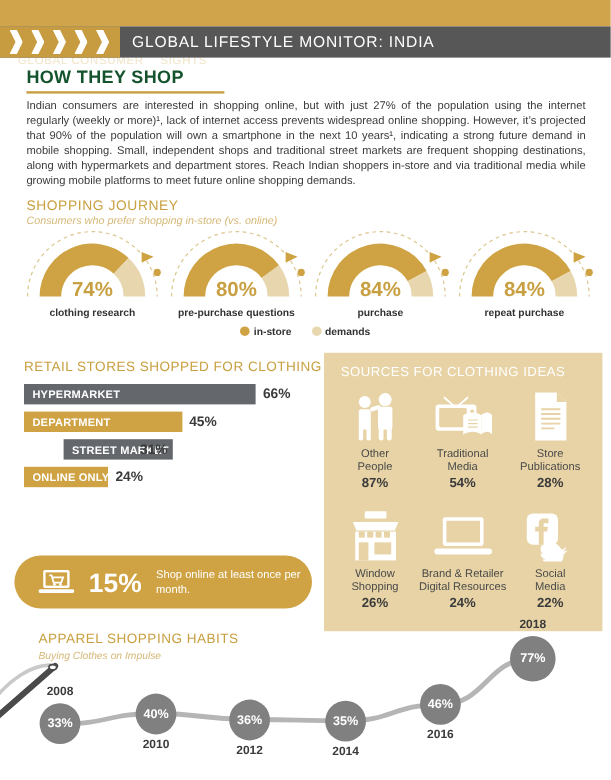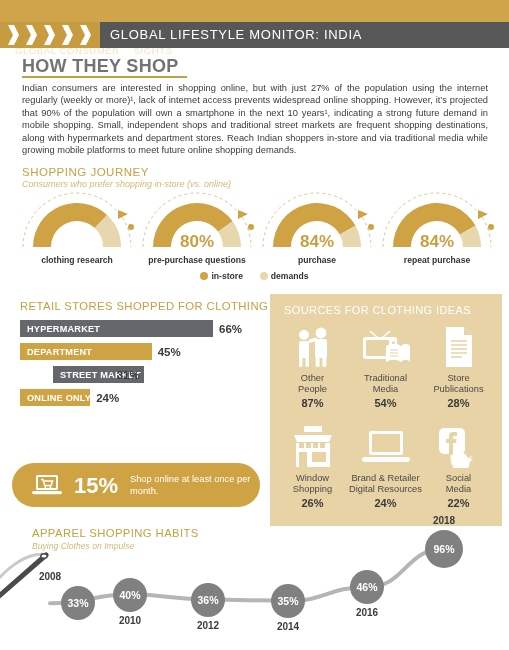--- a/index.html
+++ b/index.html
@@ -33,21 +33,21 @@
     clip-path: polygon(0 0, 55% 0, 100% 50%, 55% 100%, 0 100%, 45% 50%);
   }
   .titlebar-text {
     position:absolute; left:110px; top:5px;
     font-size:13px; color:#ffffff; letter-spacing:0.7px;
   }
 
   
   .h1 {
     position:absolute; left:22px; top:56px;
-    font-size:18px; font-weight:bold; color:#737373; letter-spacing:0.3px;
+    font-size:15px; font-weight:bold; color:#14532d; letter-spacing:0.3px;
   }
   .h1rule {
     position:absolute; left:22px; top:76px; width:165px; height:1.5px;
     background:#c8a041;
   }
   .bodytext {
     position:absolute; left:22px; top:82px; width:466px;
     font-size:9.3px; line-height:12.4px; color:#3b3b3b; text-align:justify;
   }
 
@@ -170,20 +170,21 @@
 
   <div class="gauges" id="gauges">
       <div class="gauge" style="left: 18px;">
         <svg width="118" height="78" viewBox="0 0 118 78">
           <path d="M5 55 A54 54 0 0 1 113 55" fill="none" stroke="#ddc68e" stroke-width="1" stroke-dasharray="3 3"></path>
           <path d="M15 55.00000000000001 A44 44 0 0 1 89.12007266086229 22.925380393457893 L76.7982247541459 36.0468156870433 A26 26 0 0 0 33 55 Z" fill="#cfa343"></path>
           <path d="M89.12007266086229 22.925380393457893 A44 44 0 0 1 103 54.999999999999986 L85 54.99999999999999 A26 26 0 0 0 76.7982247541459 36.0468156870433 Z" fill="#e8d7ae"></path>
           <path d="M100 18 L110 22 L100 27 Z" fill="#cfa343"></path>
           <circle cx="113" cy="35" r="3" fill="#cfa343"></circle>
         </svg>
+        <div class="gval">74%</div>
         <div class="glab">clothing research</div>
       </div>
       <div class="gauge" style="left: 138px;">
         <svg width="118" height="78" viewBox="0 0 118 78">
           <path d="M5 55 A54 54 0 0 1 113 55" fill="none" stroke="#ddc68e" stroke-width="1" stroke-dasharray="3 3"></path>
           <path d="M15 55.00000000000001 A44 44 0 0 1 94.59674775249769 29.137448899131172 L80.03444185374863 39.71758344039569 A26 26 0 0 0 33 55 Z" fill="#cfa343"></path>
           <path d="M94.59674775249769 29.137448899131172 A44 44 0 0 1 103 54.999999999999986 L85 54.99999999999999 A26 26 0 0 0 80.03444185374863 39.71758344039569 Z" fill="#e8d7ae"></path>
           <path d="M100 18 L110 22 L100 27 Z" fill="#cfa343"></path>
           <circle cx="113" cy="35" r="3" fill="#cfa343"></circle>
         </svg>
@@ -370,31 +371,31 @@
   <div class="timeline" id="timeline">
     <svg width="509" height="105" viewBox="0 0 509 105" style="position:absolute;left:0;top:0">
 
       <g>
         <path d="M-15 72 C 5 40, 30 26, 48 30" fill="none" stroke="#c9c9c9" stroke-width="3"></path>
         <path d="M-18 86 L 46 30" fill="none" stroke="#4a4a4a" stroke-width="5" stroke-linecap="round"></path>
         <ellipse cx="44" cy="31" rx="3.2" ry="2.2" fill="#ffffff" stroke="#4a4a4a" stroke-width="1.4"></ellipse>
       </g>
       <path id="tlpath" fill="none" stroke="#b5b5b5" stroke-width="4" stroke-linecap="round" d="M50 78.28 C90 78.28, 90 69.6, 130 69.6 C169 69.6, 169 74.56, 208 74.56 C248 74.56, 248 75.8, 288 75.8 C327.5 75.8, 327.5 62.16, 367 62.16 C405.5 62.16, 405.5 23.720000000000006, 444 23.720000000000006"></path>
     </svg>
-  <div class="tlnode" style="left: 33px; top: 61.28px; width: 34px; height: 34px; line-height: 34px; font-size: 10.5px; background: rgb(128, 128, 128); margin-left: 28px;">33%</div>
+  <div class="tlnode" style="left: 33px; top: 61.28px; width: 34px; height: 34px; line-height: 34px; font-size: 10.5px; background: rgb(128, 128, 128);">33%</div>
       <div class="tlyear" style="left: 34px; width: 32px; text-align: center; top: 46.28px;">2008</div>
       <div class="tlnode" style="left: 113px; top: 52.6px; width: 34px; height: 34px; line-height: 34px; font-size: 10.5px; background: rgb(128, 128, 128);">40%</div>
       <div class="tlyear" style="left: 114px; width: 32px; text-align: center; top: 89.6px;">2010</div>
       <div class="tlnode" style="left: 191px; top: 57.56px; width: 34px; height: 34px; line-height: 34px; font-size: 10.5px; background: rgb(128, 128, 128);">36%</div>
       <div class="tlyear" style="left: 192px; width: 32px; text-align: center; top: 94.56px;">2012</div>
       <div class="tlnode" style="left: 271px; top: 58.8px; width: 34px; height: 34px; line-height: 34px; font-size: 10.5px; background: rgb(128, 128, 128);">35%</div>
       <div class="tlyear" style="left: 272px; width: 32px; text-align: center; top: 95.8px;">2014</div>
       <div class="tlnode" style="left: 350px; top: 45.16px; width: 34px; height: 34px; line-height: 34px; font-size: 10.5px; background: rgb(128, 128, 128);">46%</div>
       <div class="tlyear" style="left: 351px; width: 32px; text-align: center; top: 82.16px;">2016</div>
-      <div class="tlnode" style="left: 425px; top: 4.72px; width: 38px; height: 38px; line-height: 38px; font-size: 10.5px; background: rgb(128, 128, 128);">96%</div>
+      <div class="tlnode" style="left: 425px; top: 4.72px; width: 38px; height: 38px; line-height: 38px; font-size: 10.5px; background: rgb(128, 128, 128);">77%</div>
       <div class="tlyear" style="left: 428px; width: 32px; text-align: center; top: -10.28px;">2018</div>
     </div>
 
   <div class="footer">
     
     
     
     
   </div>
 

